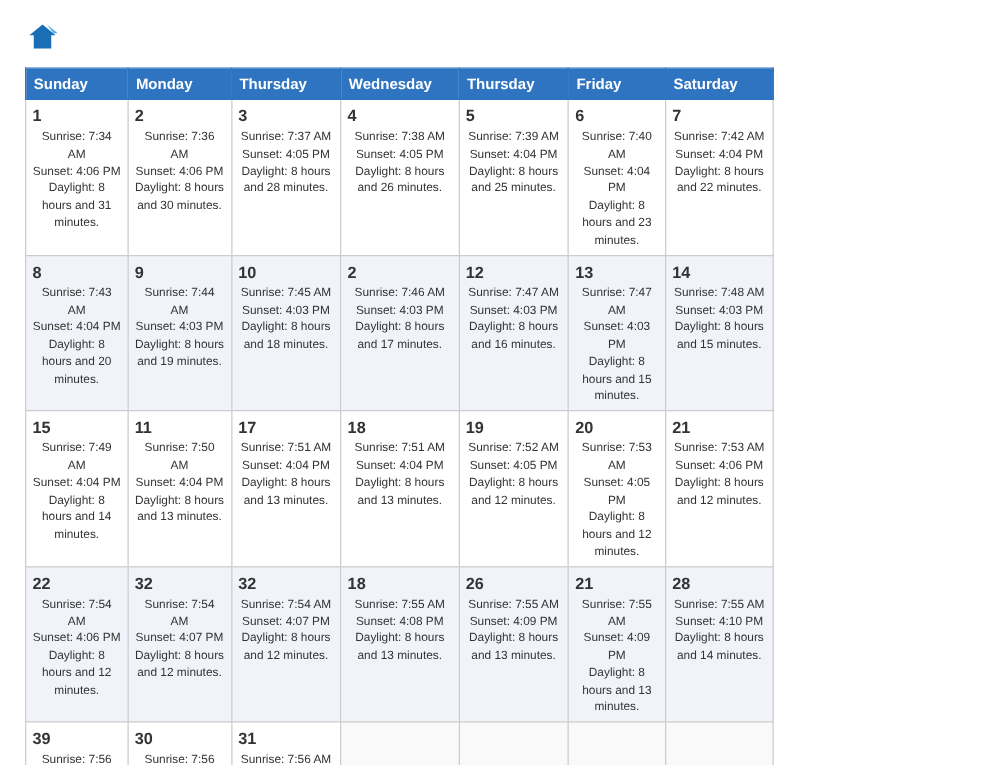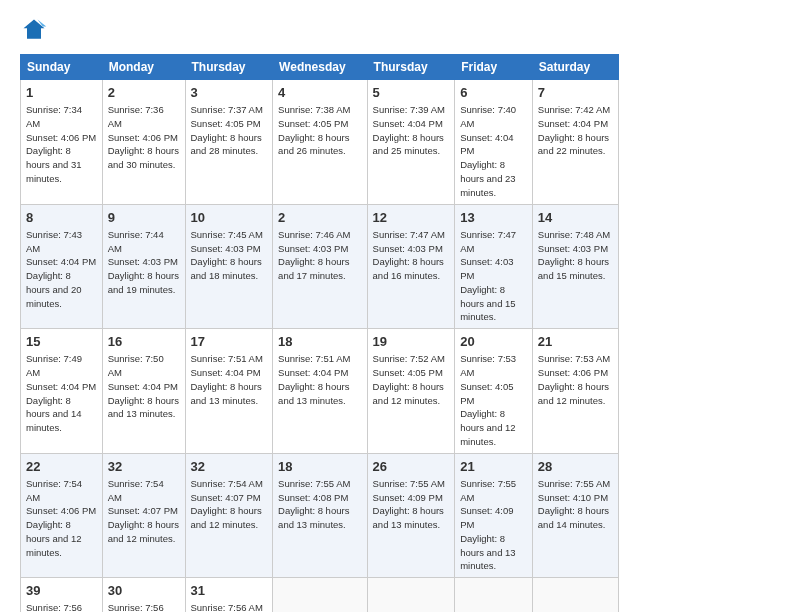--- a/index.html
+++ b/index.html
@@ -82,20 +82,21 @@
     .day-number {
       font-size: 13px;
       font-weight: bold;
       display: block;
       margin-bottom: 1px;
     }
     .day-info {
       font-size: 9.5px;
       color: #333;
       line-height: 1.45;
+      text-align: center;
     }
     .empty-cell {
       background: #f9f9f9 !important;
     }
     .calendar tr:nth-child(even) .empty-cell {
       background: #f0f4fa !important;
     }
   </style>
 </head>
 <body>
@@ -190,21 +191,21 @@
             <span class="day-number">14</span>
             <div class="day-info">Sunrise: 7:48 AM<br>Sunset: 4:03 PM<br>Daylight: 8 hours and 15 minutes.</div>
           </td>
         </tr>
         <tr>
           <td>
             <span class="day-number">15</span>
             <div class="day-info">Sunrise: 7:49 AM<br>Sunset: 4:04 PM<br>Daylight: 8 hours and 14 minutes.</div>
           </td>
           <td>
-            <span class="day-number">16</span>
+            <span class="day-number">11</span>
             <div class="day-info">Sunrise: 7:50 AM<br>Sunset: 4:04 PM<br>Daylight: 8 hours and 13 minutes.</div>
           </td>
           <td>
             <span class="day-number">17</span>
             <div class="day-info">Sunrise: 7:51 AM<br>Sunset: 4:04 PM<br>Daylight: 8 hours and 13 minutes.</div>
           </td>
           <td>
             <span class="day-number">18</span>
             <div class="day-info">Sunrise: 7:51 AM<br>Sunset: 4:04 PM<br>Daylight: 8 hours and 13 minutes.</div>
           </td>

